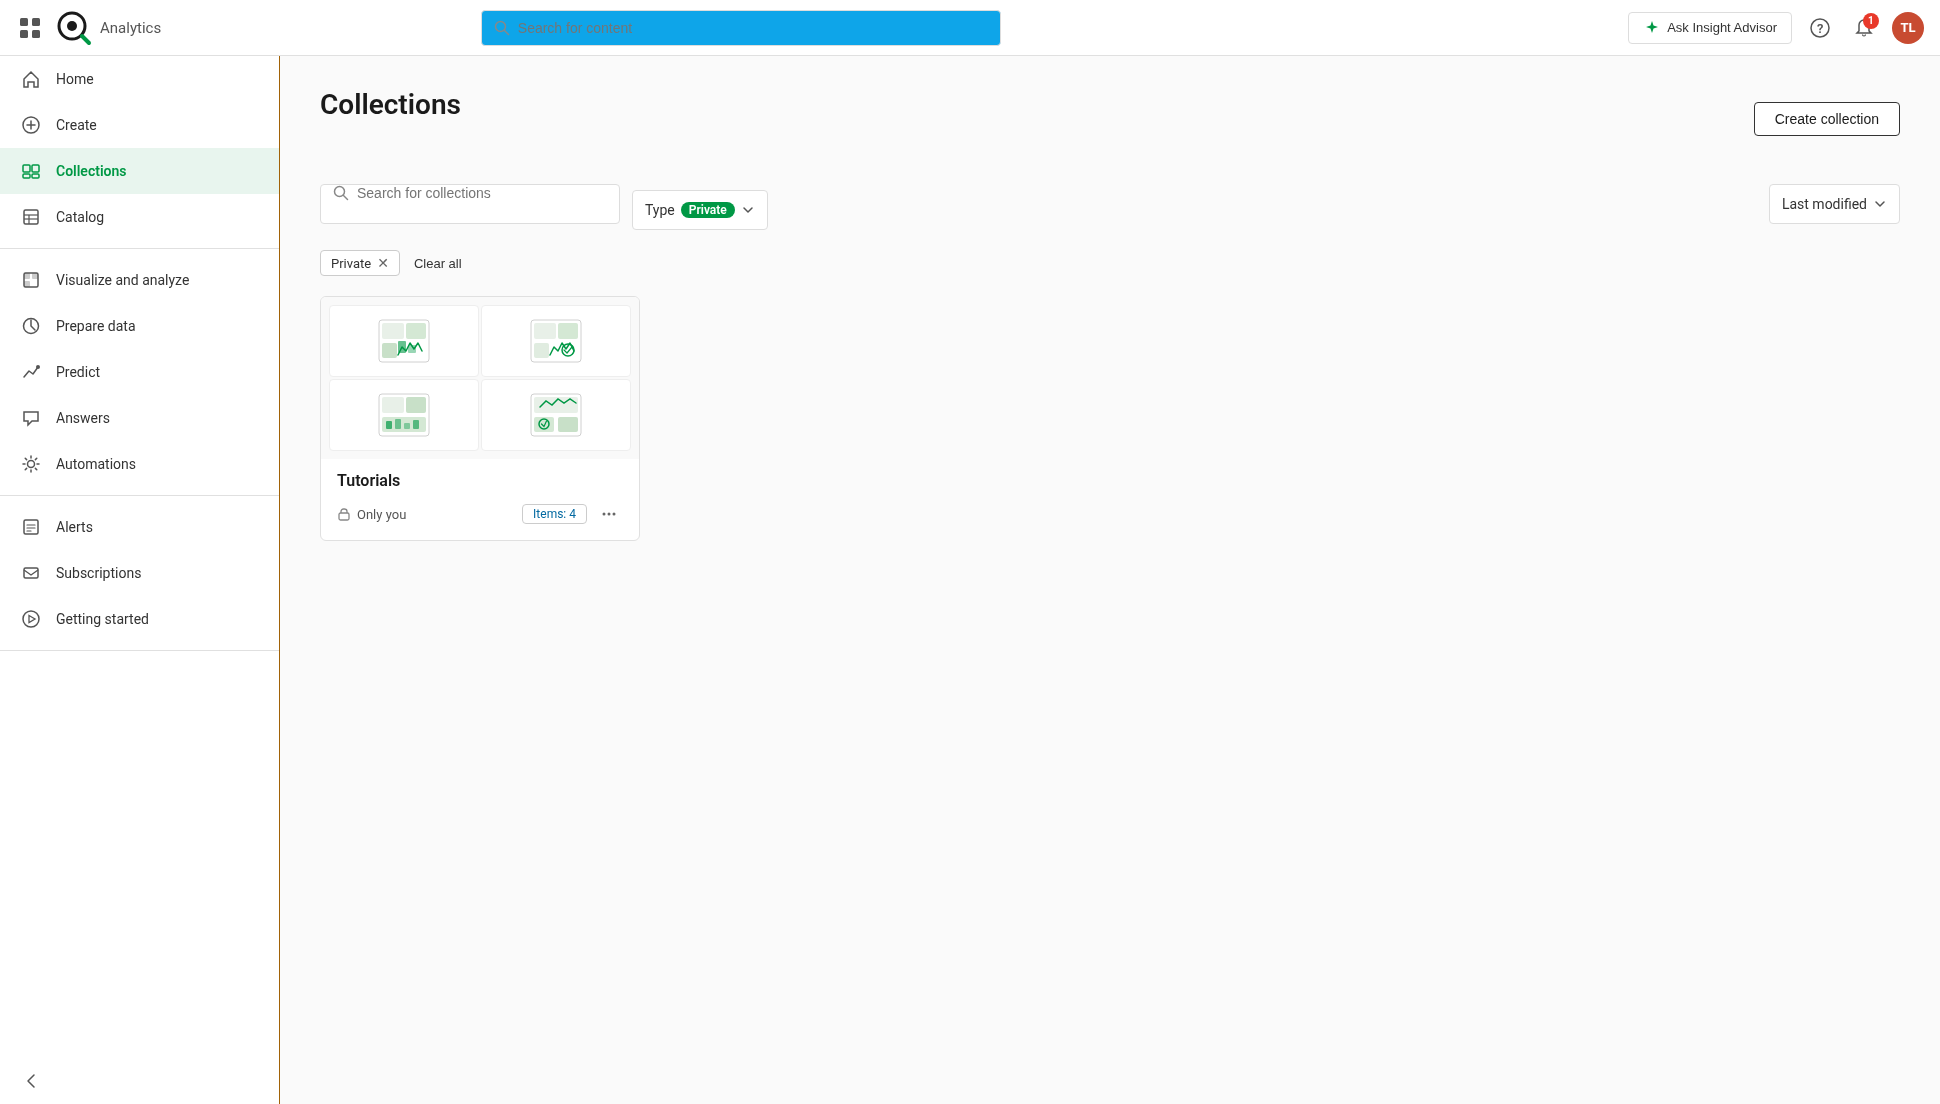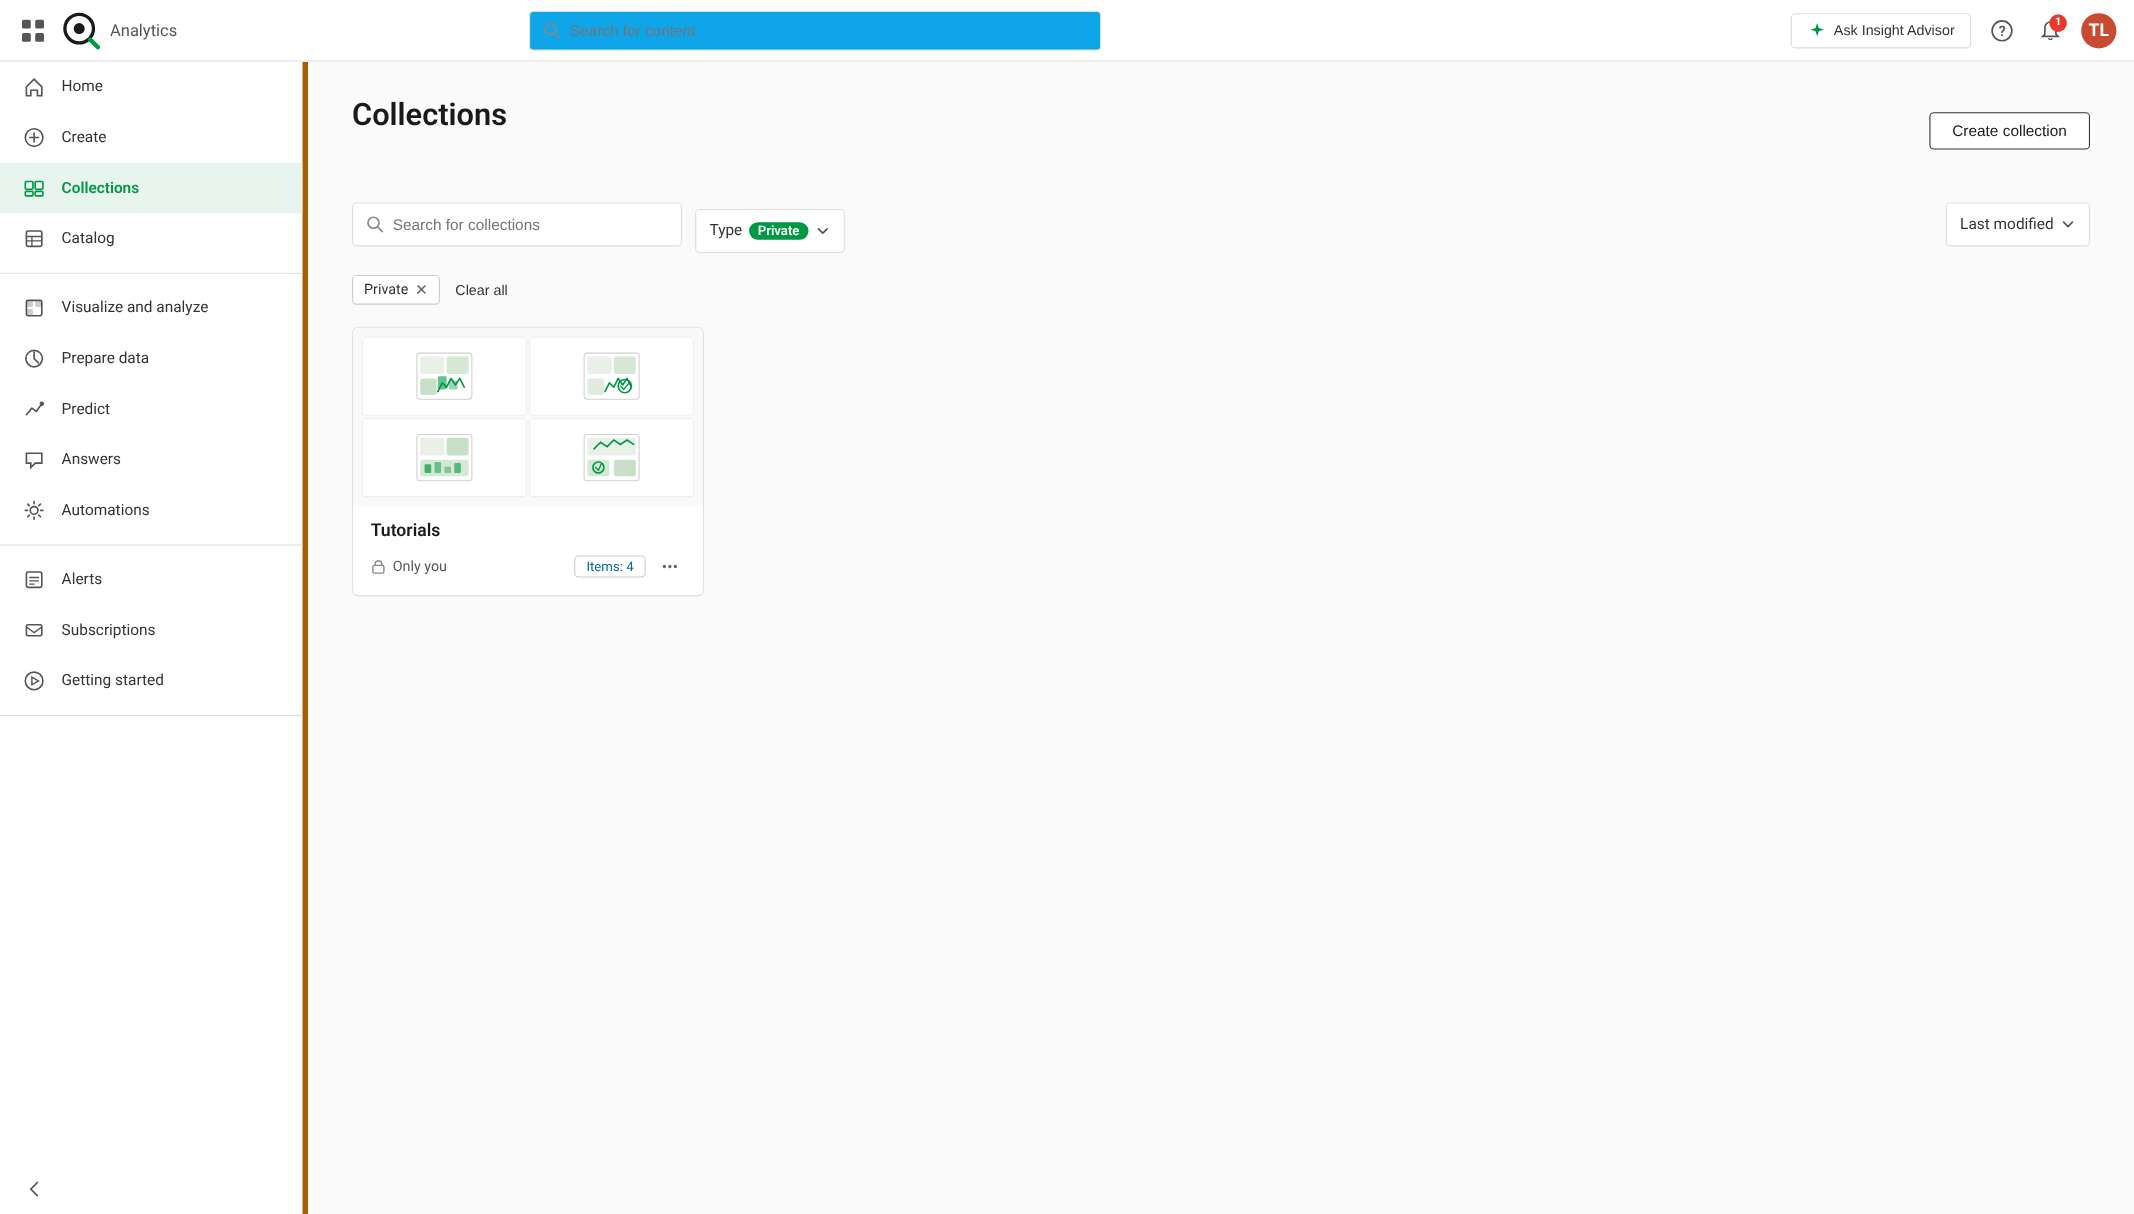--- a/index.html
+++ b/index.html
@@ -25,48 +25,48 @@
       display: flex; align-items: center; gap: 6px; border: 1px solid #ddd;
       border-radius: 4px; padding: 6px 14px; cursor: pointer; background: #fff;
       font-size: 13px; color: #333; white-space: nowrap;
     }
     .icon-btn { width: 32px; height: 32px; display: flex; align-items: center; justify-content: center; cursor: pointer; border-radius: 50%; position: relative; }
     .notif-badge {
       position: absolute; top: 1px; right: 1px; width: 16px; height: 16px;
       background: #e8392a; border-radius: 50%; font-size: 10px; color: #fff;
       display: flex; align-items: center; justify-content: center; font-weight: 700;
     }
-    .avatar { width: 32px; height: 32px; border-radius: 50%; background: #c84b31; color: #fff; display: flex; align-items: center; justify-content: center; font-size: 16px; font-weight: 700; cursor: pointer; }
+    .avatar { width: 32px; height: 32px; border-radius: 50%; background: #c84b31; color: #fff; display: flex; align-items: center; justify-content: center; font-size: 13px; font-weight: 700; cursor: pointer; }
 
     
     .layout { display: flex; flex: 1; overflow: hidden; }
 
     
     .sidebar {
-      width: 280px; background: #fff; border-right: 5px solid #a16207;
+      width: 280px; background: #fff; border-right: 1px solid #a16207;
       display: flex; flex-direction: column; overflow-y: auto; flex-shrink: 0;
     }
     .nav-item {
       display: flex; align-items: center; gap: 14px; padding: 12px 20px;
       cursor: pointer; font-size: 14px; color: #333; border-radius: 0;
       transition: background 0.15s;
     }
     .nav-item.active { background: #e8f5ee; color: #009845; font-weight: 600; }
     .nav-item .nav-icon { width: 22px; height: 22px; display: flex; align-items: center; justify-content: center; flex-shrink: 0; }
     .nav-divider { height: 1px; background: #e0e0e0; margin: 8px 0; }
     .nav-bottom { margin-top: auto; }
 
     
     .main { flex: 1; overflow-y: auto; padding: 32px 40px; background: #fafafa; }
     .page-title { font-size: 28px; font-weight: 600; color: #1a1a1a; margin-bottom: 28px; }
 
     
     .toolbar-row { display: flex; align-items: center; gap: 12px; margin-bottom: 20px; }
     .search-collections {
-      display: flex; align-items: center; gap: 8px; background: #fff;
+      display: flex; align-items: flex-start; gap: 8px; background: #fff;
       border: 1px solid #ddd; border-radius: 4px; padding: 0 12px; height: 40px;
       min-width: 300px;
     }
     .search-collections input { border: none; background: transparent; outline: none; font-size: 14px; color: #555; flex: 1; }
     .type-filter {
       display: flex; align-items: center; gap: 6px; border: 1px solid #ddd;
       border-radius: 4px; padding: 0 12px; height: 40px; cursor: pointer; background: #fff;
       font-size: 14px; color: #333; margin-top: 13px;
     }
     .type-filter-badge {

